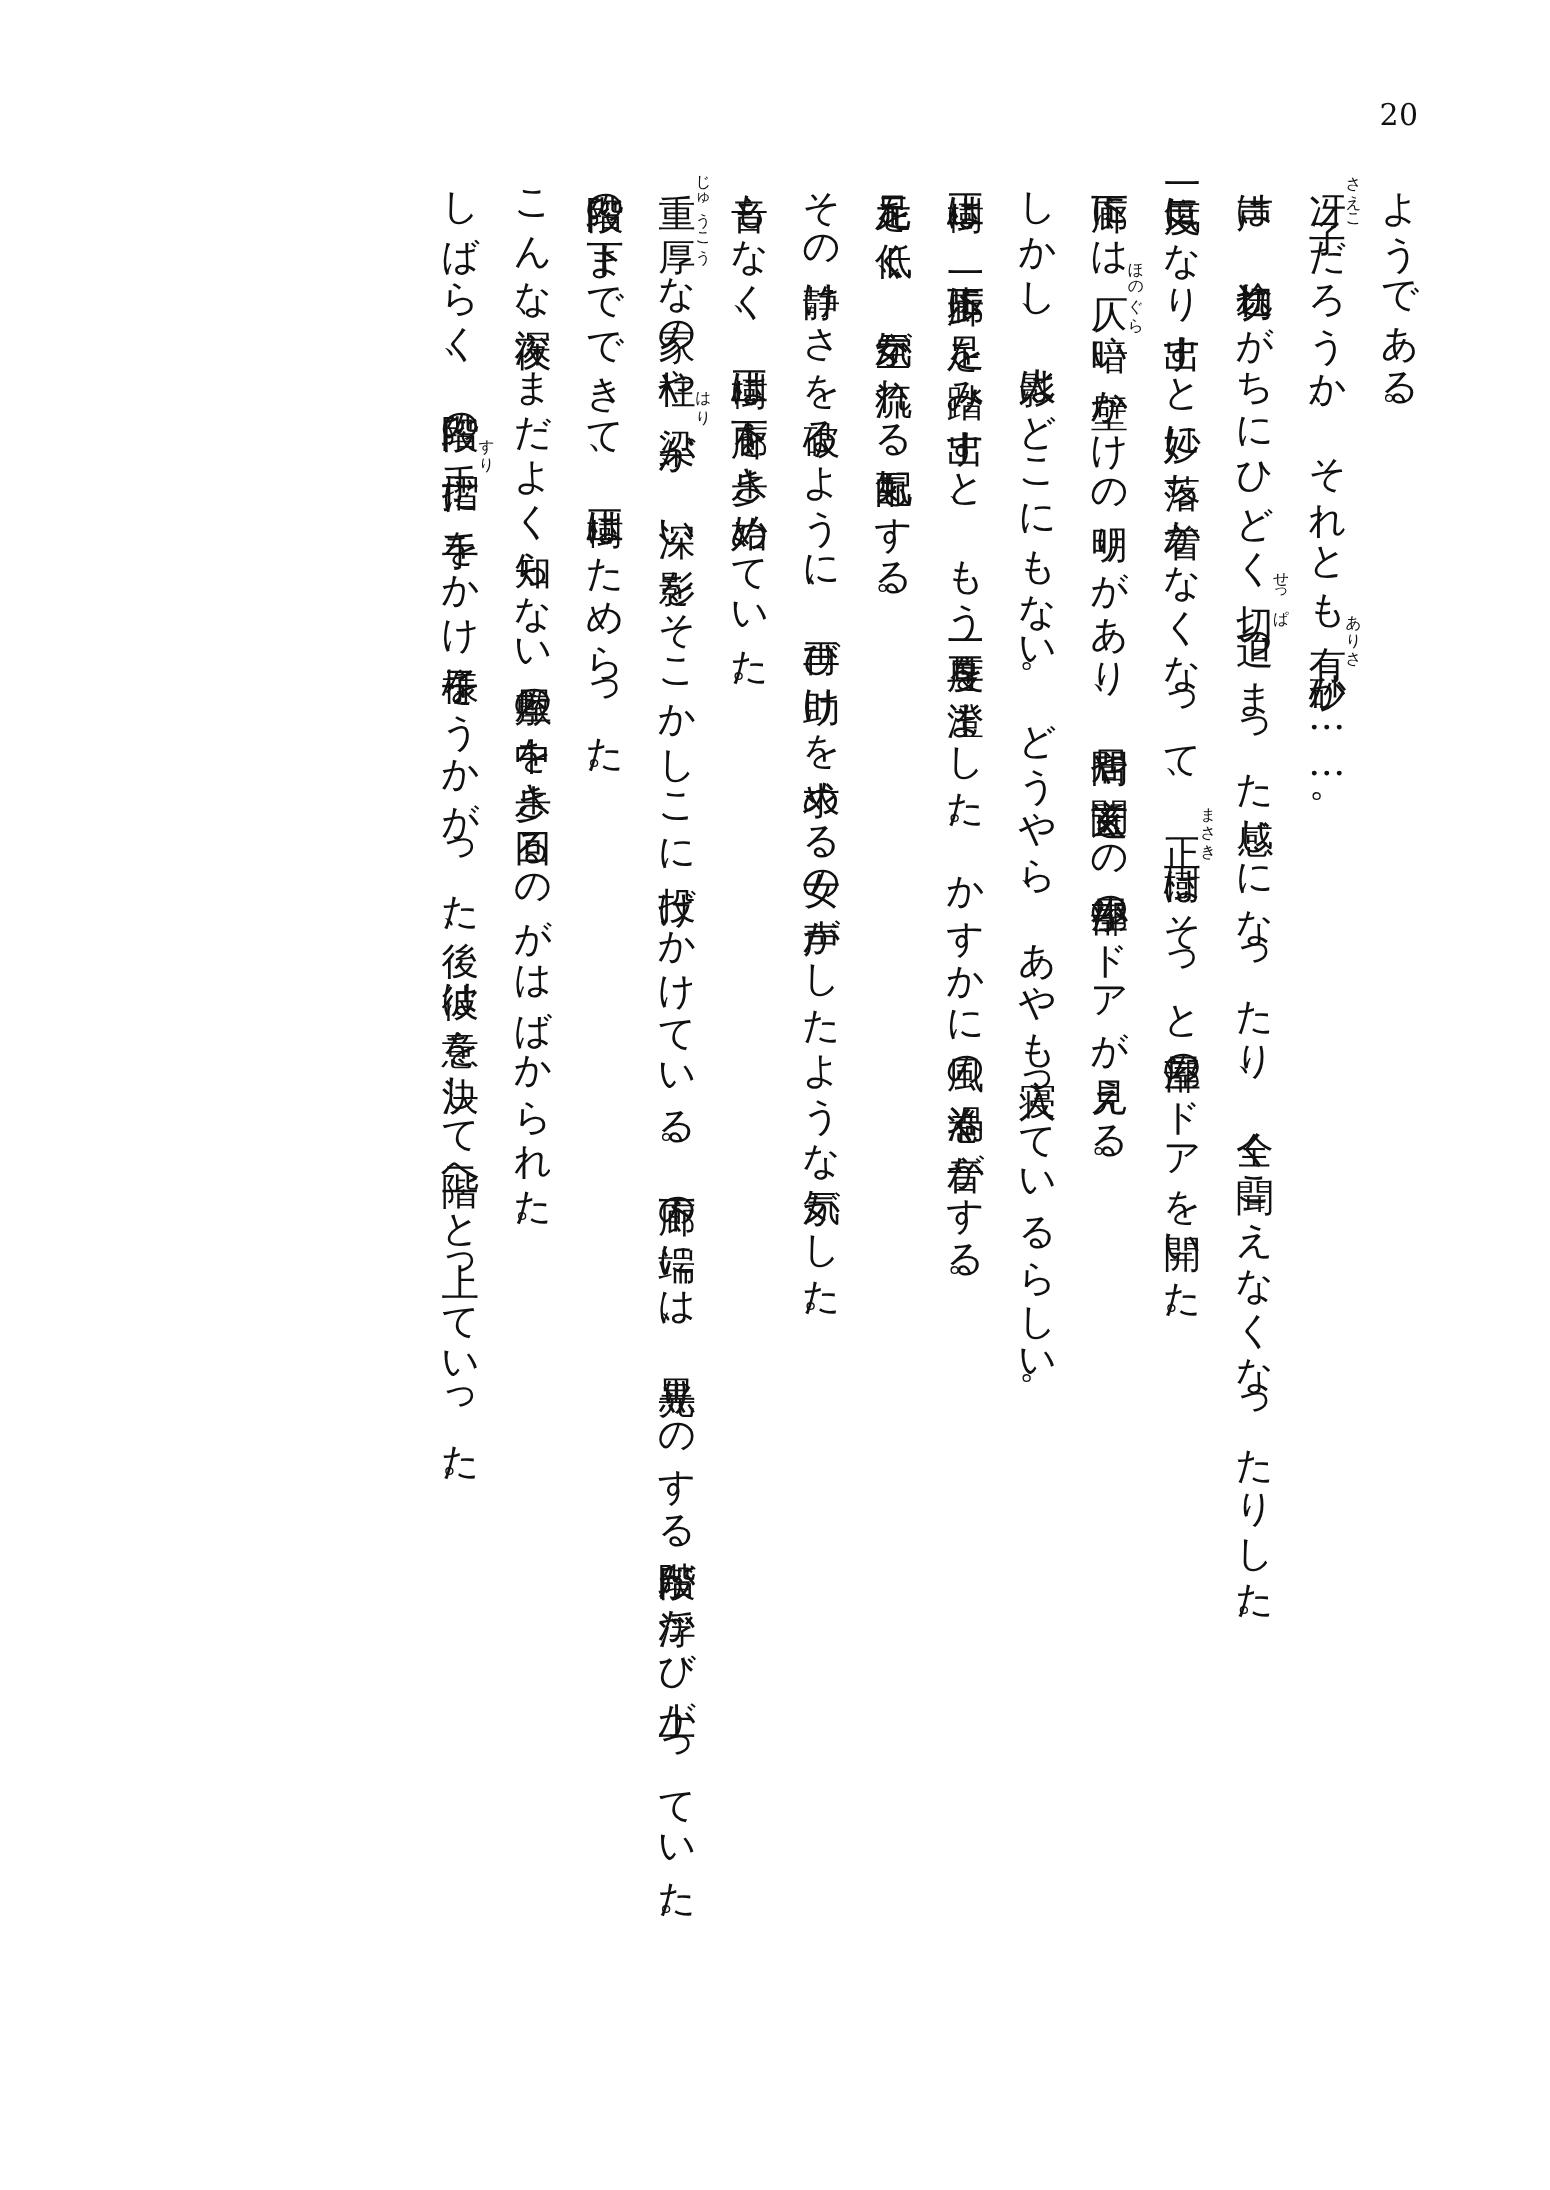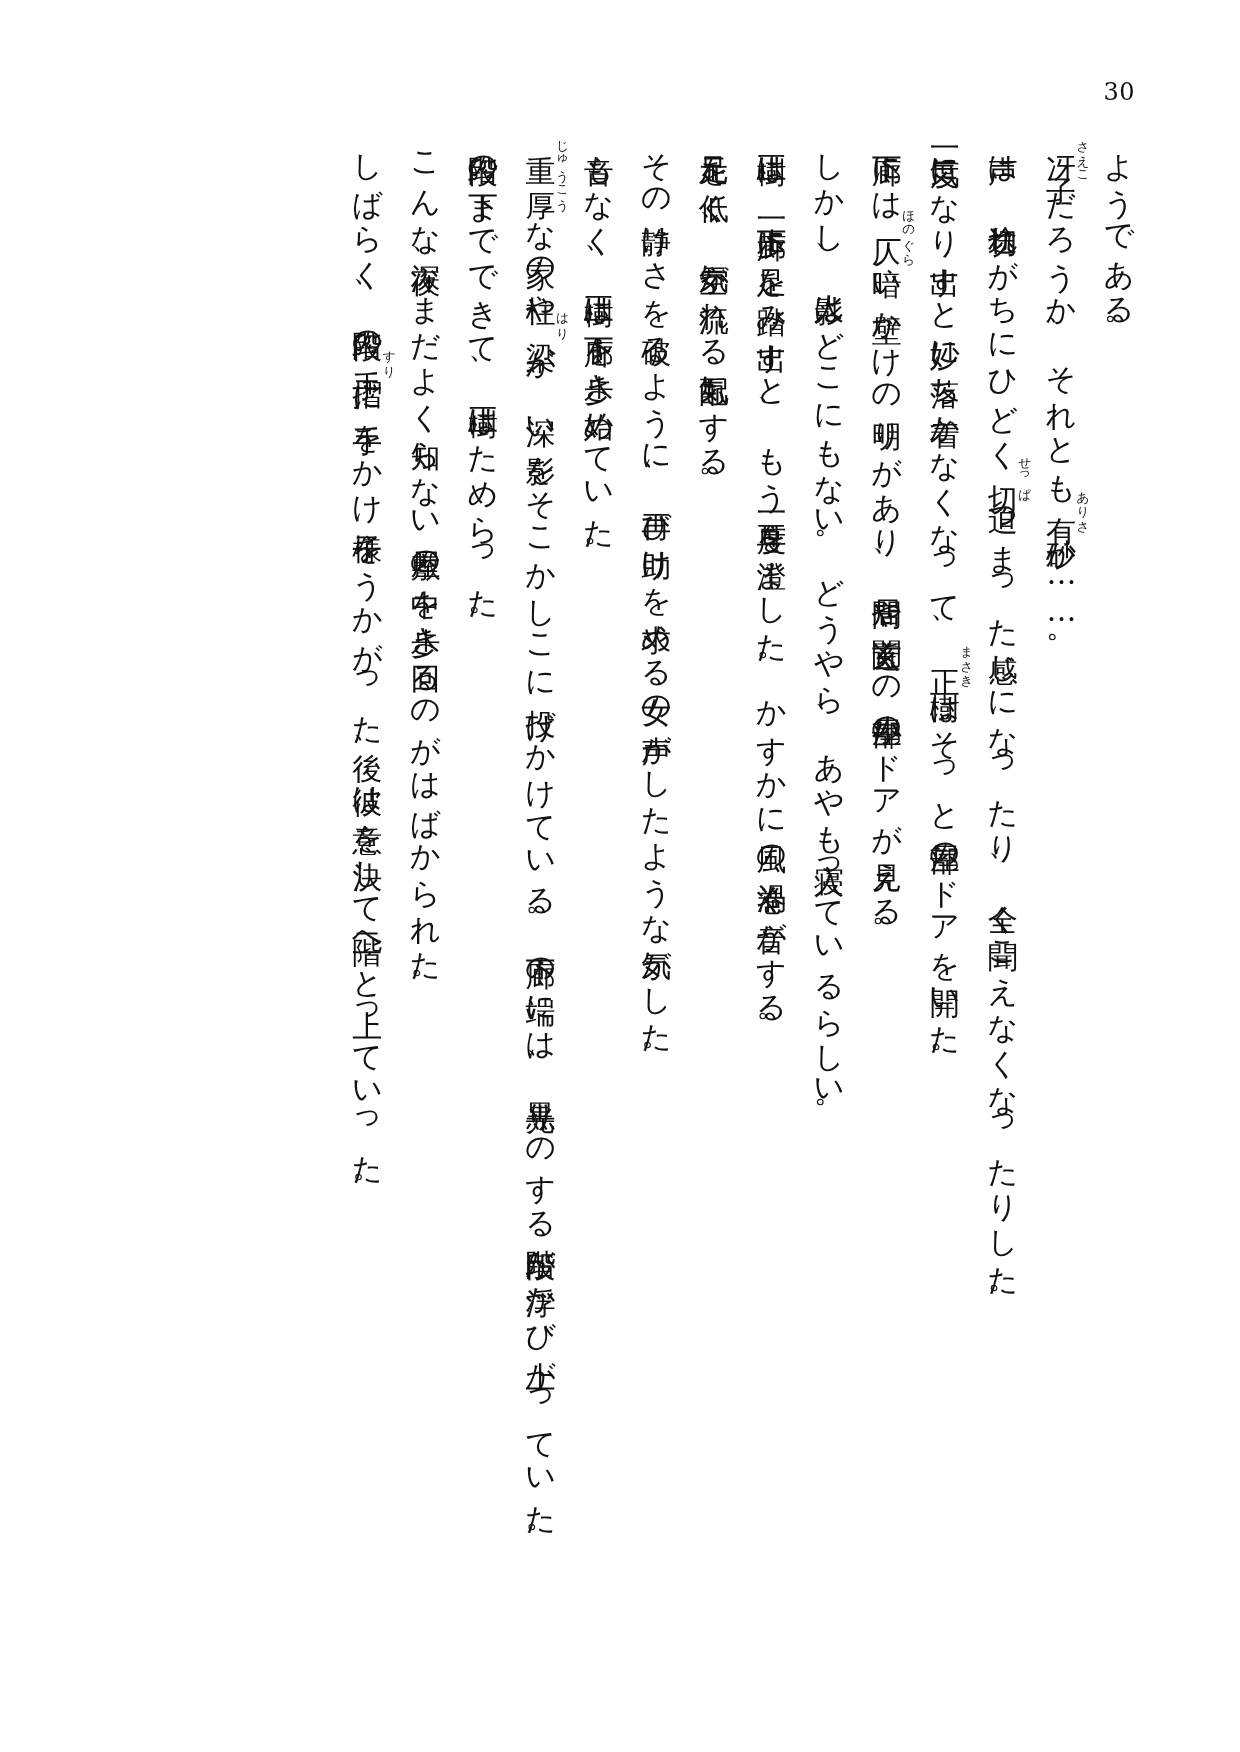--- a/index.html
+++ b/index.html
@@ -49,21 +49,21 @@
     font-size: 0.42em;
     letter-spacing: 0.02em;
     color: #111111;
   }
 </style>
 </head>
 <body>
 
 <div class="page">
 
-  <div class="page-number">30</div>
+  <div class="page-number">20</div>
 
   <div class="body-text">
       <p>ようである。</p>
       <p><ruby>冴子<rt>さえこ</rt></ruby>だろうか、それとも<ruby>有砂<rt>ありさ</rt></ruby>か……。</p>
       <p>声は、途切れがちにひどく<ruby>切迫<rt>せっぱ</rt></ruby>つまった感じになったり、全く聞こえなくなったりした。</p>
       <p>一度気になり出すと妙に落ち着かなくなって、<ruby>正樹<rt>まさき</rt></ruby>はそっと部屋のドアを開いた。</p>
       <p>廊下には<ruby>仄暗<rt>ほのぐら</rt></ruby>い壁かけの明りがあり、居間や玄関近くの小部屋のドアが見える。</p>
       <p>しかし、人影はどこにもない。どうやら、あやも寝入っているらしい。</p>
       <p>正樹は、一歩廊下に足を踏み出すと、もう一度耳を澄ました。かすかに風の渦巻く音がする。</p>
       <p>足元を低く、空気が流れる気配もする。</p>

